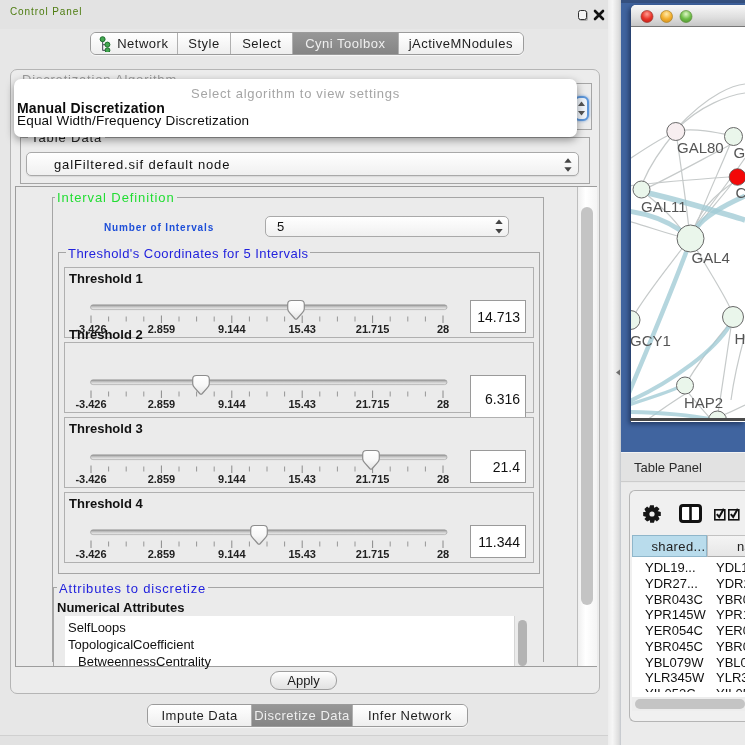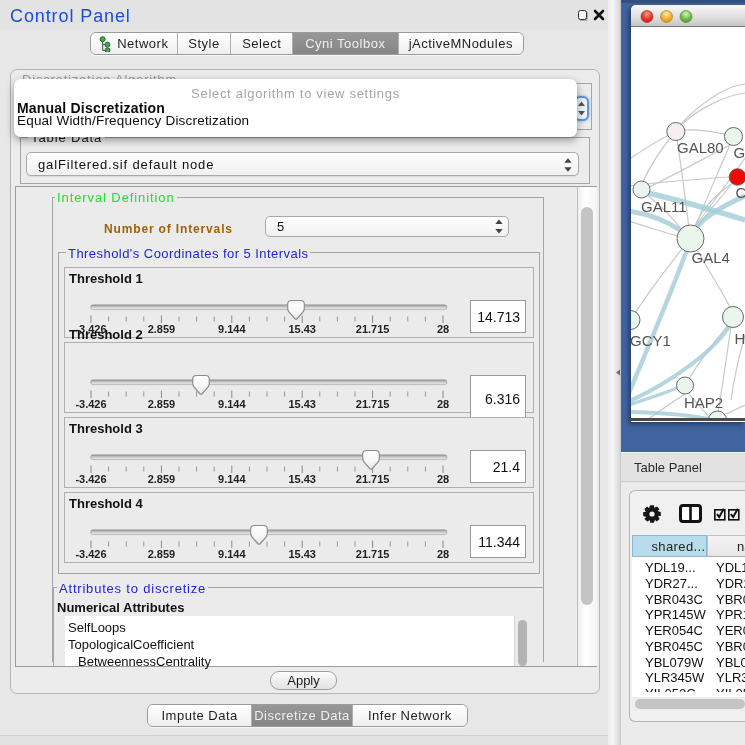--- a/index.html
+++ b/index.html
@@ -11,21 +11,21 @@
   background:linear-gradient(#ffffff,#f7f7f7 50%,#eeeeee); border-right:1px solid #b0b0b0; }
 .seg.sel { background:linear-gradient(#979797,#858585); color:#efefef; }
 .groupline { position:absolute; background:#a5a5a5; }
 </style>
 </head>
 <body>
 <div id="page">
 
 <div class="abs" style="left:0;top:0;width:622px;height:745px;background:#e7e7e7;"></div>
 <div class="abs" style="left:0;top:0;width:622px;height:29px;background:#e3e3e3;"></div>
-<div class="abs" style="left:10px;top:6px;font-size:18px;letter-spacing:0.9px;color:#1d4ed8;">Control Panel</div>
+<div class="abs" style="left:10px;top:6px;font-size:10px;letter-spacing:0.9px;color:#4d7c0f;">Control Panel</div>
 
 <div class="abs" style="left:578px;top:10px;width:9px;height:10px;border:1.6px solid #2f2f2f;border-radius:2.5px;background:#f4f4f4;box-shadow:1px 1px 0 rgba(160,160,160,0.8);"></div>
 <svg class="abs" style="left:593px;top:9px;" width="12" height="12" viewBox="0 0 12 12">
   <path d="M2 2 L10 10 M10 2 L2 10" stroke="#111" stroke-width="2.6" stroke-linecap="round"></path>
 </svg>
 
 <div class="abs" style="left:90px;top:32px;width:434px;height:23px;display:flex;border:1px solid #9b9b9b;border-radius:6px;overflow:hidden;box-shadow:0 1px 1px rgba(255,255,255,.7);">
   <div class="seg" style="width:87px;">
     <svg width="12" height="17" viewBox="0 0 12 17" style="margin-right:6px;">
       <path d="M3.6 4.4 L3.6 15.4 M3.6 9.6 L8.4 9.6 M3.6 15.4 L8.5 15.4" fill="none" stroke="#5f5f6e" stroke-width="1.2"></path>
@@ -52,37 +52,37 @@
       <path d="M4.5 14.5 L8 10 L1 10 Z" fill="#555"></path>
 </svg>
 
 <div class="groupline" style="left:20px;top:137px;width:570px;height:1px;"></div>
 <div class="groupline" style="left:20px;top:137px;width:1px;height:47px;"></div>
 <div class="groupline" style="left:589px;top:137px;width:1px;height:47px;"></div>
 <div class="groupline" style="left:20px;top:183px;width:570px;height:1px;"></div>
 <div class="abs" style="left:28px;top:130px;font-size:13px;letter-spacing:0.9px;color:#222;background:#ececec;padding:0 3px;">Table Data</div>
 
 <div class="abs" style="left:26px;top:152px;width:553px;height:24px;background:linear-gradient(#ffffff,#f0f0f0);border:1px solid #a9a9a9;border-radius:5px;box-shadow:0 1px 1px rgba(0,0,0,.08);"></div>
-<div class="abs" style="left:38px;top:157px;font-size:13px;letter-spacing:0.85px;color:#111;">galFiltered.sif default node</div>
+<div class="abs" style="left:54px;top:157px;font-size:13px;letter-spacing:0.85px;color:#111;">galFiltered.sif default node</div>
 <svg class="abs" style="left:563px;top:157px;" width="10" height="16" viewBox="0 0 11 17">
   <path d="M5.5 1 L9.5 6 L1.5 6 Z" fill="#444"></path>
       <path d="M5.5 16 L9.5 11 L1.5 11 Z" fill="#444"></path>
 </svg>
 
 <div class="abs" style="left:15px;top:186px;width:582px;height:481px;background:#ebebeb;border:1px solid #9d9d9d;"></div>
 
 <div class="abs" style="left:577px;top:187px;width:20px;height:479px;background:linear-gradient(90deg,#efefef,#ffffff 40%,#f4f4f4);border-left:1px solid #bdbdbd;"></div>
 <div class="abs" style="left:581px;top:207px;width:12px;height:398px;background:#c4c4c4;border-radius:6px;"></div>
 
 <div class="groupline" style="left:52px;top:197px;width:492px;height:1px;"></div>
 <div class="groupline" style="left:52px;top:197px;width:1px;height:465px;"></div>
 <div class="groupline" style="left:543px;top:197px;width:1px;height:465px;"></div>
 <div class="abs" style="left:55px;top:190px;font-size:13px;letter-spacing:0.9px;color:#22dd33;background:#ebebeb;padding:0 2px;">Interval Definition</div>
 
-<div class="abs" style="left:104px;top:222px;font-size:12px;letter-spacing:0.85px;font-weight:bold;color:#a16207;">Number of Intervals</div>
+<div class="abs" style="left:104px;top:222px;font-size:10px;letter-spacing:0.85px;font-weight:bold;color:#1d4ed8;">Number of Intervals</div>
 <div class="abs" style="left:265px;top:216px;width:244px;height:21px;background:linear-gradient(#ffffff,#f0f0f0);border:1px solid #a9a9a9;border-radius:5px;"></div>
 <div class="abs" style="left:277px;top:219px;font-size:13px;color:#111;">5</div>
 <svg class="abs" style="left:494px;top:219px;" width="10" height="15" viewBox="0 0 10 15">
   <path d="M5 0.5 L8.7 5 L1.3 5 Z" fill="#444"></path>
       <path d="M5 14.5 L8.7 10 L1.3 10 Z" fill="#444"></path>
 </svg>
 
 <div class="groupline" style="left:58px;top:252px;width:482px;height:1px;"></div>
 <div class="groupline" style="left:58px;top:252px;width:1px;height:322px;"></div>
 <div class="groupline" style="left:539px;top:252px;width:1px;height:322px;"></div>

